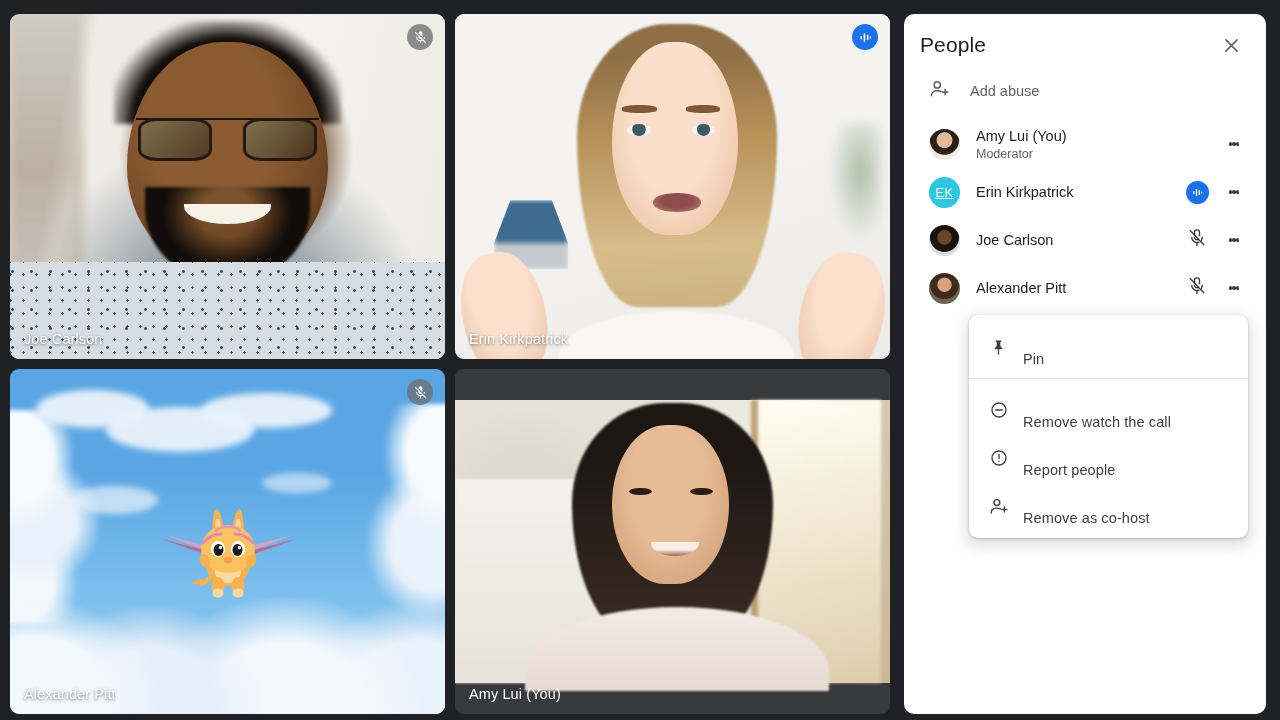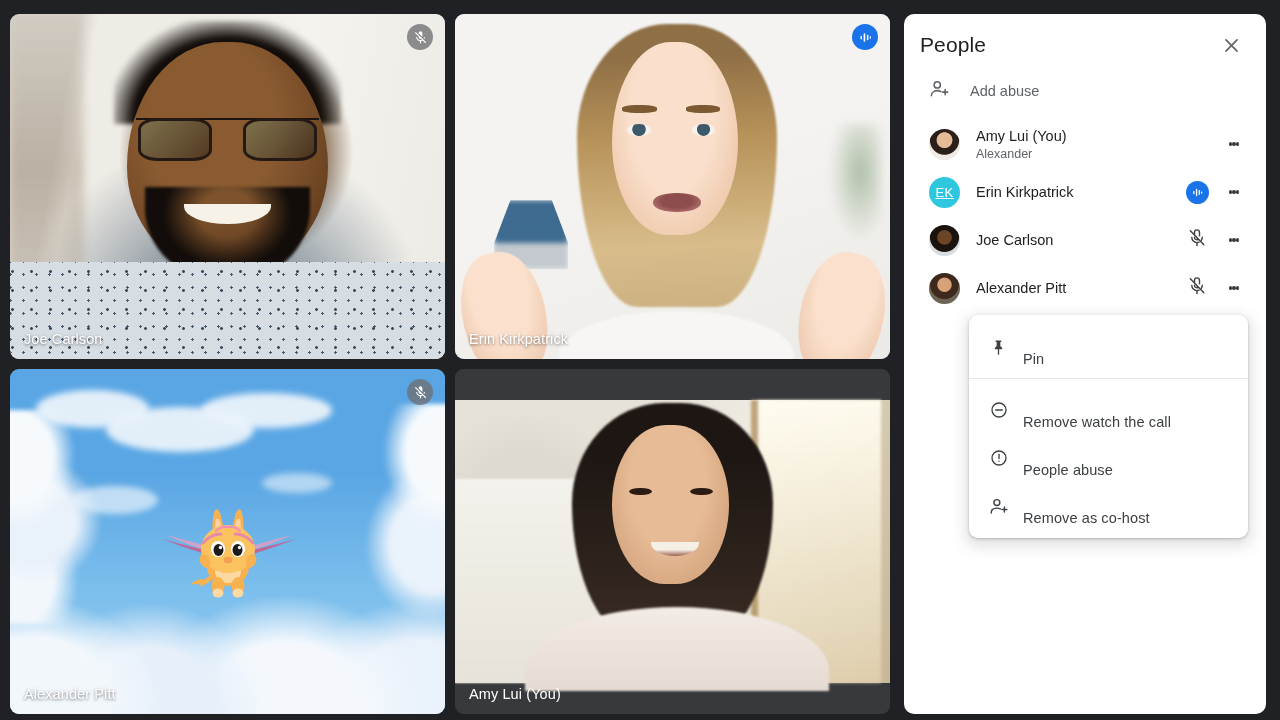--- a/index.html
+++ b/index.html
@@ -406,21 +406,21 @@
     </div>
 
     <div class="people-list">
 
       <div class="person-row">
         <div class="avatar">
             <span class="av-amy"></span>
           </div>
         <div class="person-text">
           <div class="person-name">Amy Lui (You)</div>
-          <div class="person-role">Alexander</div>
+          <div class="person-role">Moderator</div>
         </div>
         <div class="person-status"></div>
         <div class="kebab">
             <i></i>
             <i></i>
             <i></i>
           </div>
       </div>
 
       <div class="person-row">
@@ -527,21 +527,21 @@
     </div>
 
     <div class="ctx-item">
       <span class="ctx-icon">
         <svg width="20" height="20" viewBox="0 0 24 24" fill="none" stroke="#3c4043" stroke-width="1.6" stroke-linecap="round">
           <circle cx="12" cy="12" r="8.4"></circle>
           <path d="M12 7.6v5"></path>
           <path d="M12 15.8v.2"></path>
         </svg>
       </span>
-      <span class="ctx-label">People abuse</span>
+      <span class="ctx-label">Report people</span>
     </div>
 
     <div class="ctx-item">
       <span class="ctx-icon">
         <svg width="21" height="21" viewBox="0 0 24 24" fill="none" stroke="#3c4043" stroke-width="1.6" stroke-linecap="round" stroke-linejoin="round">
           <circle cx="9" cy="7.5" r="3.4"></circle>
           <path d="M2.6 19.4c0-3.6 2.9-5.6 6.4-5.6 1.5 0 2.9.36 4 1"></path>
           <path d="M17.6 12.6v5.6 M14.8 15.4h5.6"></path>
         </svg>
       </span>

